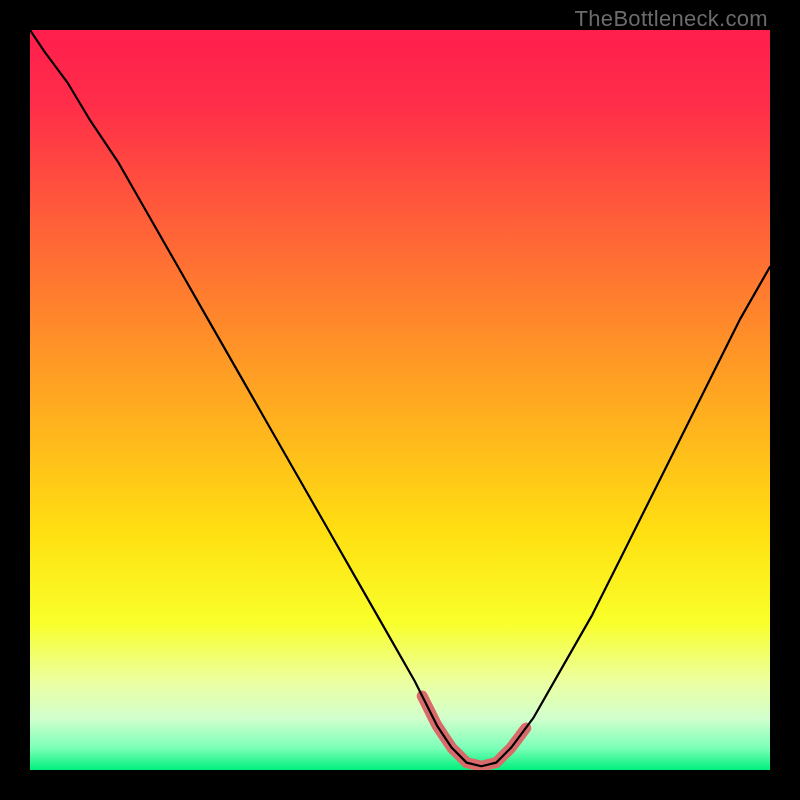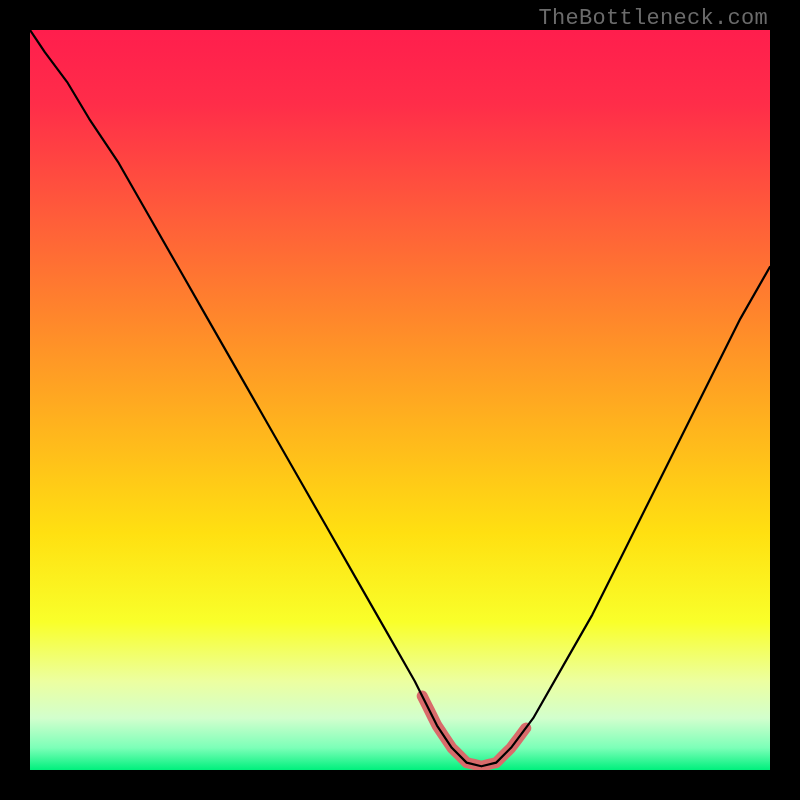--- a/index.html
+++ b/index.html
@@ -27,21 +27,21 @@
     position: absolute;
     left: 0; top: 0;
     width: 100%;
     height: 100%;
   }
   .watermark {
     position: absolute;
     top: 6px;
     right: 32px;
     color: #6b6b6b;
-    font-family: Liberation Mono, monospace;
+    font-family: Liberation Sans, sans-serif;
     font-size: 22px;
     font-weight: 500;
     letter-spacing: 0.3px;
   }
 </style>
 </head>
 <body>
 
 <div class="chart-container">
   <div class="watermark">TheBottleneck.com</div>

